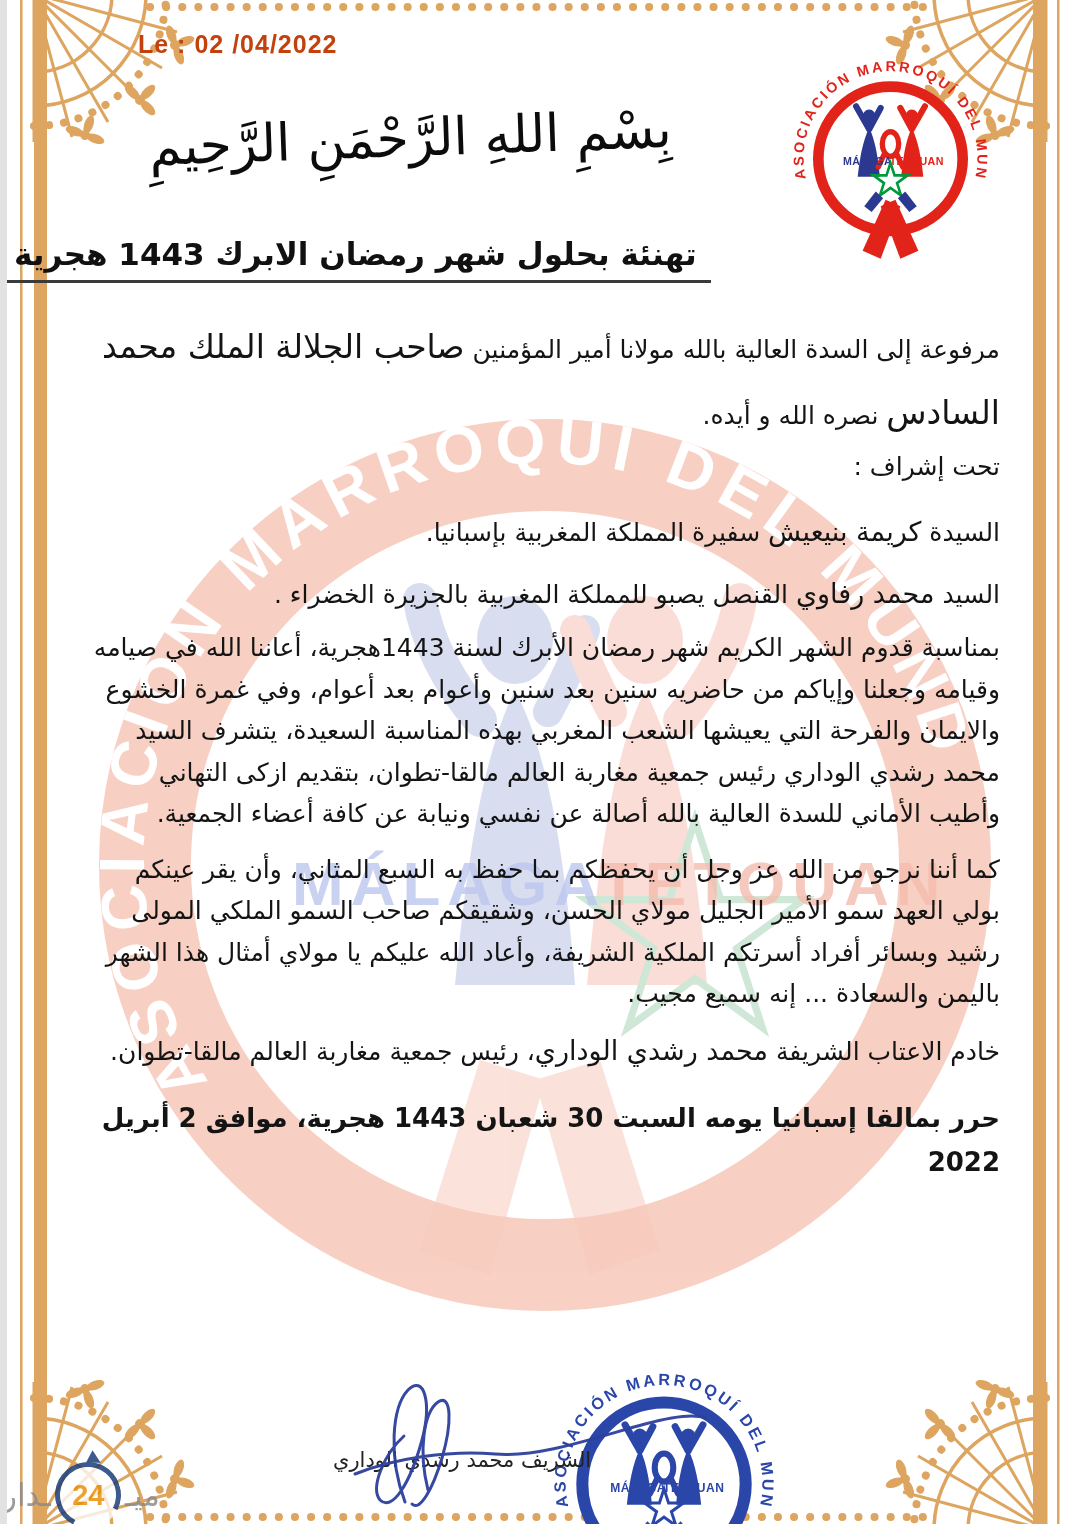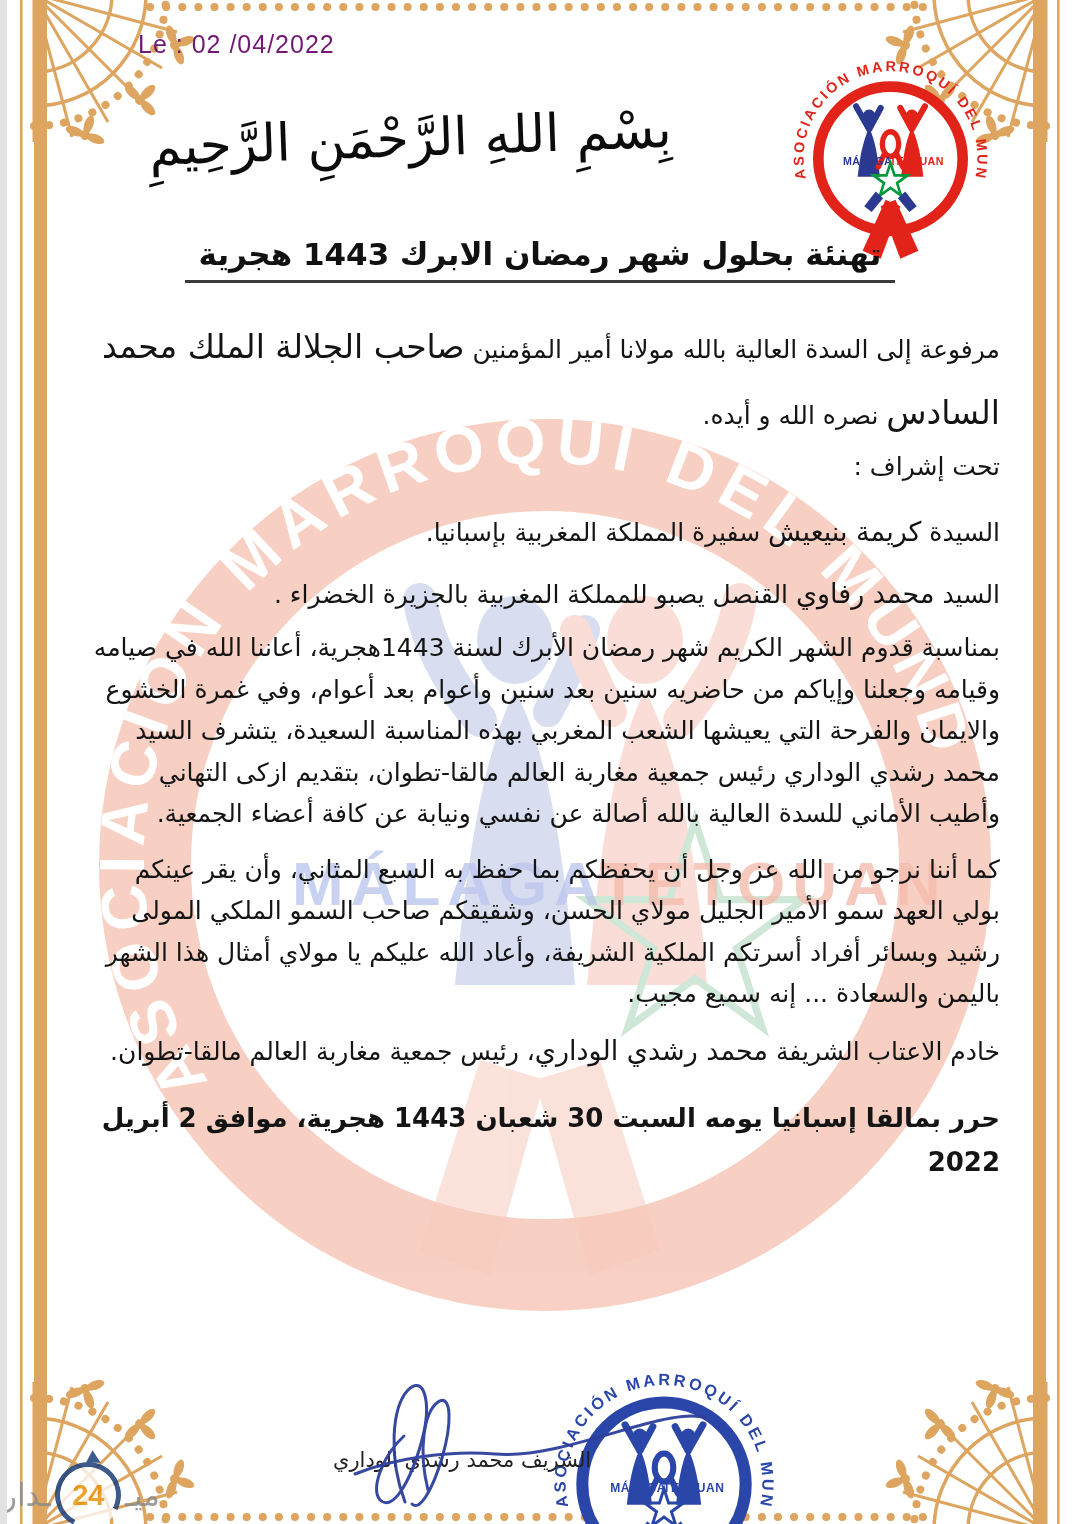--- a/index.html
+++ b/index.html
@@ -9,28 +9,28 @@
     font-family:"DejaVu Sans", sans-serif;color:#161616;
   }
   .scan-strip{position:absolute;left:0;top:0;width:7px;height:100%;background:#e2e2e2;z-index:5;}
   svg{display:block;}
   .layer{position:absolute;left:0;top:0;width:1080px;height:1524px;pointer-events:none;}
   .z1{z-index:1}.z2{z-index:2}
 
   
   .date-line{
     position:absolute;left:138px;top:30px;z-index:3;
-    font-family:"Liberation Sans", sans-serif;font-weight:normal;
-    font-size:25px;letter-spacing:1px;color:#701a75;
+    font-family:"Liberation Sans", sans-serif;font-weight:bold;
+    font-size:25px;letter-spacing:1px;color:#c2410c;
   }
   .bismillah{
     position:absolute;left:0;top:108px;width:76%;z-index:3;text-align:center;
     font-size:52px;color:#0c0c0c;transform:rotate(-2deg);
   }
-  .doc-title{position:absolute;left:0;top:236px;width:100%;text-align:center;z-index:3;}
+  .doc-title{position:absolute;left:0;top:236px;width:100%;text-align:left;z-index:3;}
   .doc-title span{
     display:inline-block;font-size:31px;font-weight:bold;color:#111;
     border-bottom:3px solid #3a3a3a;padding:0 14px 8px 14px;
   }
 
   
   .content{
     position:absolute;right:80px;left:84px;top:314px;z-index:3;
     direction:rtl;text-align:right;font-size:25px;line-height:1.66;color:#141414;
   }

